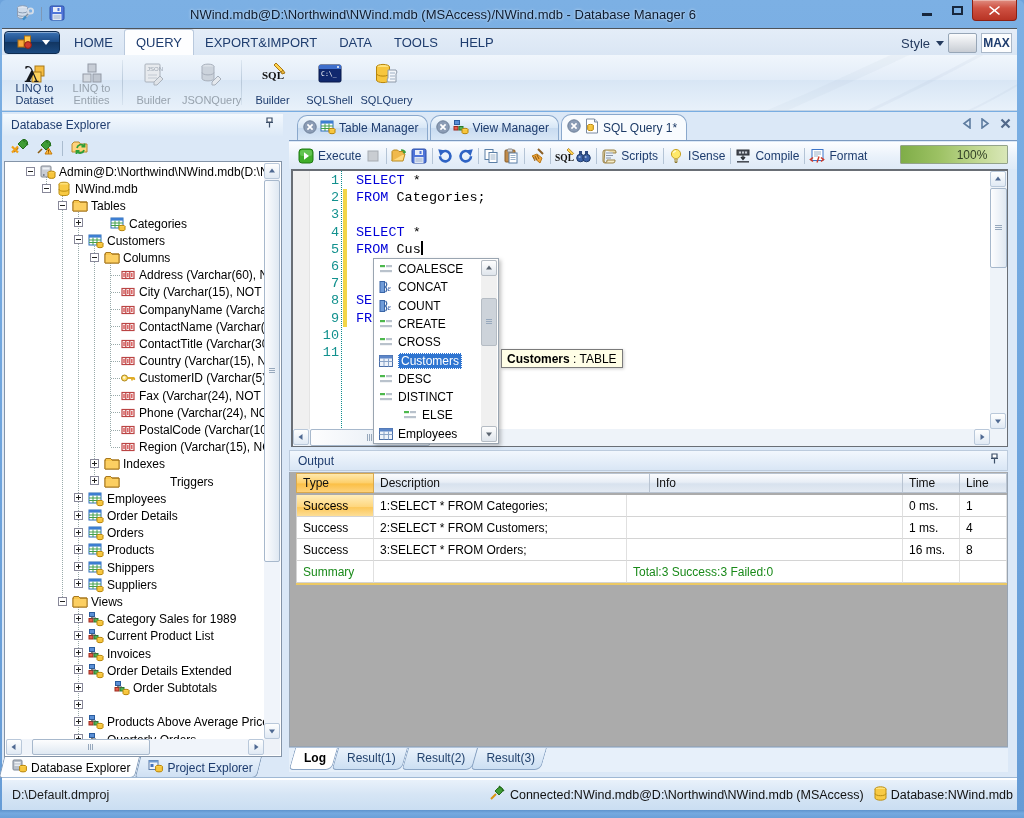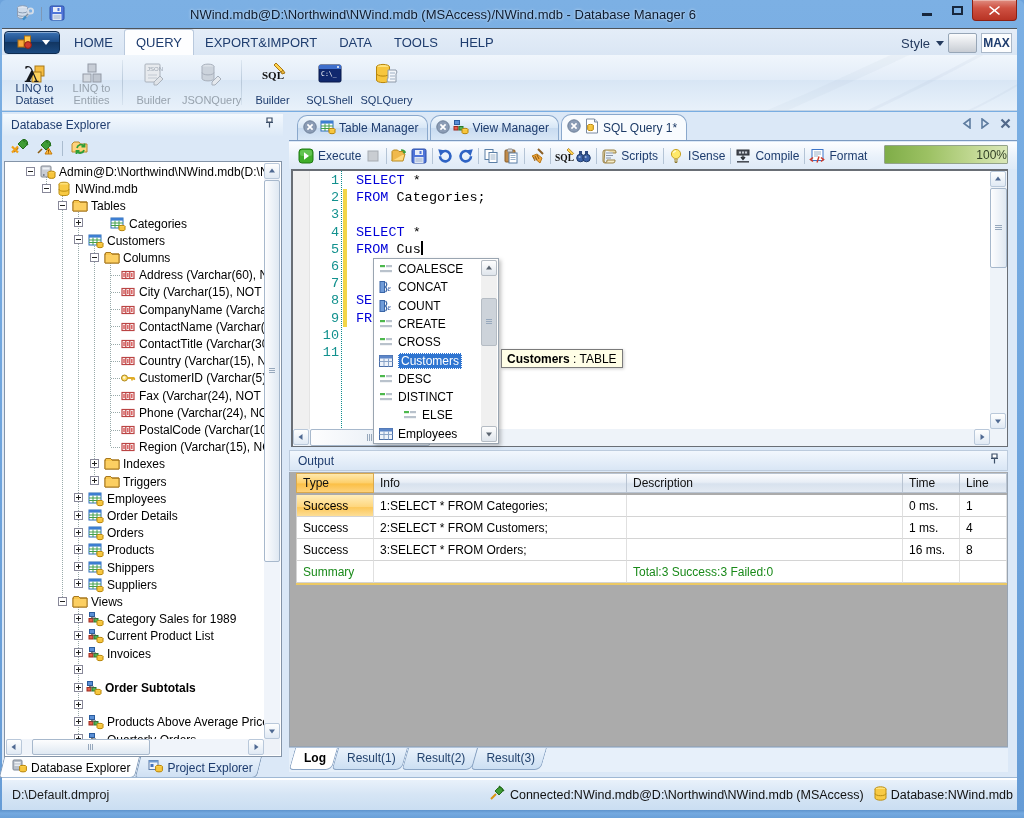--- a/index.html
+++ b/index.html
@@ -89,21 +89,21 @@
   .dtab { position:relative; height:25px; margin-right:2px; padding:0 9px 0 5px; display:flex; align-items:center; gap:3px; font-size:12px; color:#1e3c6e; border:1px solid #8aa8cc; border-bottom:none; border-radius:10px 10px 0 0; background:linear-gradient(180deg,#f2f8fd 0%,#d7e6f6 50%,#c8dbf0 51%,#d9e7f6 100%); white-space:nowrap; }
   .dtab.active { background:#f8fbfe; height:26px; color:#1c3a66; }
   .doctabs-right { position:absolute; right:6px; top:6px; display:flex; gap:10px; align-items:center; }
   .doctabs-right svg { display:block; }
 
   
   .etoolbar { position:absolute; left:0; right:0; top:30px; height:27px; background:linear-gradient(180deg,#fcfdff 0%,#e9f1fa 55%,#dfeaf7 100%); display:flex; align-items:center; padding-left:7px; }
   .tbtn { height:22px; display:flex; align-items:center; gap:4px; padding:0 2px; color:#1e3c6e; font-size:12px; white-space:nowrap; }
   .tbtn .ic16 { width:16px; height:16px; }
   .tsep { width:1px; height:16px; background:#b4c4d6; margin:0 2.5px; }
-  .progress { position:absolute; right:9px; top:33px; width:124px; height:19px; border:1px solid #93a38b; border-radius:1px; background:linear-gradient(90deg,#7fad48 0%,#9cc163 35%,#c4da96 75%,#d9e7b8 100%); display:flex; align-items:center; justify-content:flex-end; font-size:12px; color:#324026;padding-left:36px; }
+  .progress { position:absolute; right:9px; top:33px; width:108px; height:19px; border:1px solid #93a38b; border-radius:1px; background:linear-gradient(90deg,#7fad48 0%,#9cc163 35%,#c4da96 75%,#d9e7b8 100%); display:flex; align-items:center; justify-content:center; font-size:12px; color:#324026;padding-left:36px; }
 
   
   .editor { position:absolute; left:2px; right:9px; top:57px; height:278px; background:#fff; border:2px solid #696e75; border-right-width:1px; border-bottom-width:1px; }
   .gutter { position:absolute; left:0; top:0; bottom:17px; width:17px; background:#f0f0f0; border-right:1px solid #e4e4e4; }
   .gutter-line { position:absolute; left:48px; top:0; bottom:17px; width:1px; background-image:linear-gradient(180deg,#0e8e8e 1px,transparent 1px); background-size:1px 2px; }
   .eline { position:absolute; left:0; right:17px; height:17.2px; line-height:17.2px; font-family:"Liberation Mono","DejaVu Sans Mono",monospace; font-size:13.5px; white-space:pre; }
   .eline .lnum { position:absolute; left:0; width:46px; text-align:right; color:#12918e; }
   .eline .modbar { position:absolute; left:49.5px; width:4px; top:0; bottom:0; background:#f2d548; }
   .eline .code { position:absolute; left:63px; top:0; }
   .kw { color:#0000d8; }
@@ -585,21 +585,21 @@
                   <path d="M1 5.2 h14 V13 H1 Z" fill="#fccf62"></path>
                   <path d="M1 13 V4 l1-1.5 h4.5 L8 4 h7 v9 Z" fill="none" stroke="#a8781e"></path>
                 </svg></span>
               <span class="lbl">Indexes</span>
             </div>
             <div class="thline" style="left: 90px; top: 318.2px; width: 0px;"></div>
             <div class="expander plus" style="left: 85px; top: 313.2px;">
               <i class="h"></i>
               <i class="v"></i>
             </div>
-            <div class="trow" style="top: 309.6px; padding-left: 99px;">
+            <div class="trow" style="top: 309.6px; padding-left: 99px; gap: 47px;">
               <span class="ticon icon"><svg width="16" height="16" viewBox="0 0 16 16">
                   <path d="M1 13 V4 l1-1.5 h4.5 L8 4 h7 v9 Z" fill="#f8c64c" stroke="#a8781e"></path>
                   <path d="M1 6 h14" stroke="#ffe9a8"></path>
                   <path d="M1 5.2 h14 V13 H1 Z" fill="#fccf62"></path>
                   <path d="M1 13 V4 l1-1.5 h4.5 L8 4 h7 v9 Z" fill="none" stroke="#a8781e"></path>
                 </svg></span>
               <span class="lbl">Triggers</span>
             </div>
             <div class="thline" style="left: 74px; top: 335.4px; width: 0px;"></div>
             <div class="expander plus" style="left: 69px; top: 330.4px;">
@@ -750,26 +750,37 @@
                   <ellipse cx="12" cy="10.5" rx="3" ry="1.2" fill="#ffd95e" stroke="#b8860b"></ellipse>
                   <path d="M9 10.5 v3 a3 1.2 0 0 0 6 0 v-3" fill="#f7c63e" stroke="#b8860b"></path>
                 </svg></span>
               <span class="lbl">Invoices</span>
             </div>
             <div class="thline" style="left: 74px; top: 507.4px; width: 0px;"></div>
             <div class="expander plus" style="left: 69px; top: 502.4px;">
               <i class="h"></i>
               <i class="v"></i>
             </div>
+            <div class="trow" style="top: 498.8px; padding-left: 83px;">
+              <span class="ticon icon"><svg width="16" height="16" viewBox="0 0 16 16">
+                  <rect x="1.5" y="1.5" width="5" height="4" fill="#5a8fd6" stroke="#2a5c9e"></rect>
+                  <rect x="1" y="7.5" width="4" height="3.5" fill="#e45d4a" stroke="#9e2a1c"></rect>
+                  <rect x="6" y="7.5" width="4" height="3.5" fill="#55b054" stroke="#2a7a2a"></rect>
+                  <path d="M4 5.5 v1.5 M3 7 h5 M8 7 v.5" stroke="#555"></path>
+                  <ellipse cx="12" cy="10.5" rx="3" ry="1.2" fill="#ffd95e" stroke="#b8860b"></ellipse>
+                  <path d="M9 10.5 v3 a3 1.2 0 0 0 6 0 v-3" fill="#f7c63e" stroke="#b8860b"></path>
+                </svg></span>
+              <span class="lbl">Order Details Extended</span>
+            </div>
             <div class="thline" style="left: 74px; top: 524.6px; width: 0px;"></div>
             <div class="expander plus" style="left: 69px; top: 519.6px;">
               <i class="h"></i>
               <i class="v"></i>
             </div>
-            <div class="trow" style="top: 516px; padding-left: 81px; font-weight: bold;">
+            <div class="trow" style="top: 516px; padding-left: 109px;">
               <span class="ticon icon"><svg width="16" height="16" viewBox="0 0 16 16">
                   <rect x="1.5" y="1.5" width="5" height="4" fill="#5a8fd6" stroke="#2a5c9e"></rect>
                   <rect x="1" y="7.5" width="4" height="3.5" fill="#e45d4a" stroke="#9e2a1c"></rect>
                   <rect x="6" y="7.5" width="4" height="3.5" fill="#55b054" stroke="#2a7a2a"></rect>
                   <path d="M4 5.5 v1.5 M3 7 h5 M8 7 v.5" stroke="#555"></path>
                   <ellipse cx="12" cy="10.5" rx="3" ry="1.2" fill="#ffd95e" stroke="#b8860b"></ellipse>
                   <path d="M9 10.5 v3 a3 1.2 0 0 0 6 0 v-3" fill="#f7c63e" stroke="#b8860b"></path>
                 </svg></span>
               <span class="lbl">Order Subtotals</span>
             </div>
@@ -1229,22 +1240,22 @@
       <div class="out-header">
         <span>Output</span>
         <span class="out-pin icon"><svg width="11" height="12" viewBox="0 0 11 12">
               <path d="M3 1 h5 v4 h-5 Z M2 5.5 h7 M5.5 5.5 v5" stroke="#3c4f68" fill="#fff" stroke-width="1.2"></path>
             </svg></span>
       </div>
       <div class="out-body">
         <div class="ogrid" id="ogrid">
             <div class="orow ohead">
               <div class="ocell c0">Type</div>
+              <div class="ocell c2">Description</div>
               <div class="ocell c1">Info</div>
-              <div class="ocell c2">Description</div>
               <div class="ocell c3">Time</div>
               <div class="ocell c4">Line</div>
             </div>
             <div class="orow sel">
               <div class="ocell c0">Success</div>
               <div class="ocell c1">1:SELECT * FROM Categories;</div>
               <div class="ocell c2"></div>
               <div class="ocell c3">0 ms.</div>
               <div class="ocell c4">1</div>
             </div>

